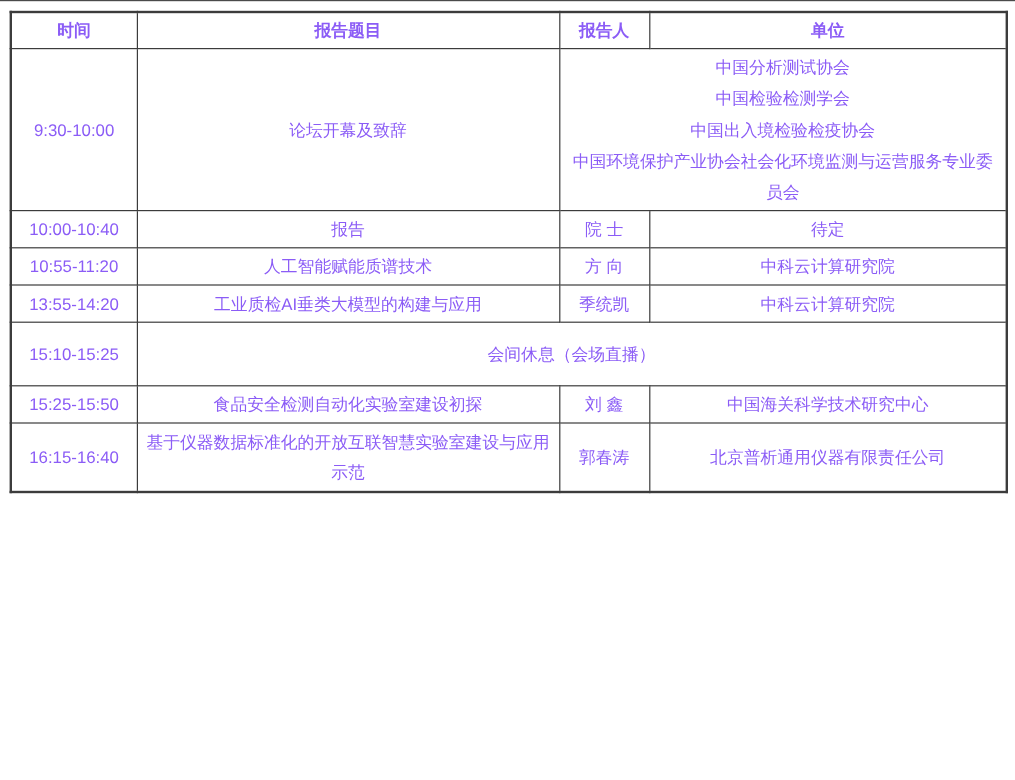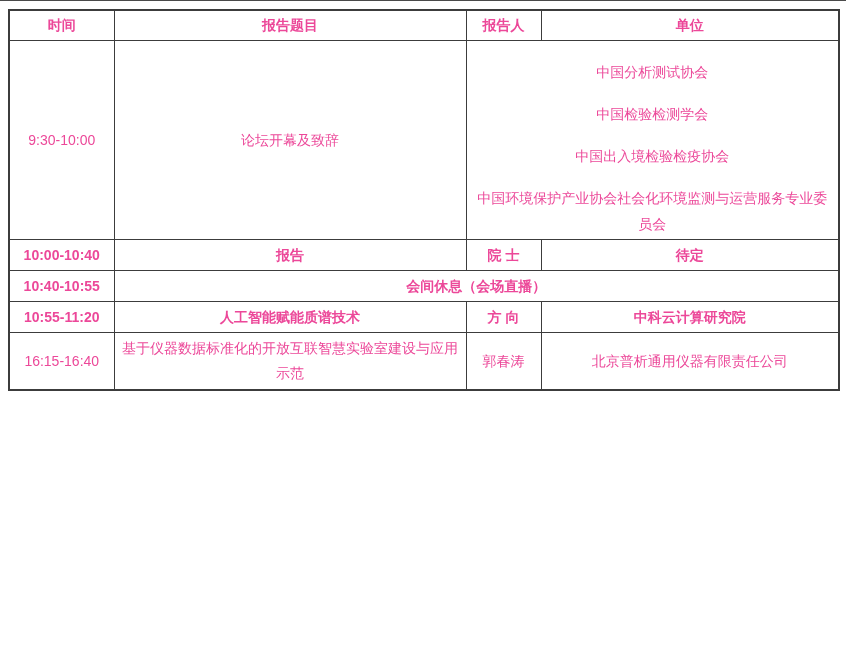--- a/index.html
+++ b/index.html
@@ -23,41 +23,41 @@
     position: absolute;
     left: 8px;
     top: 9px;
     width: 830px;
     border-collapse: collapse;
     table-layout: fixed;
     background: #ffffff;
   }
   table.agenda td, table.agenda th {
     border: 1px solid #3c3c3c;
-    color: #ec4899;
+    color: #8b5cf6;
     font-size: 14px;
     line-height: 25px;
     text-align: center;
     vertical-align: middle;
     padding: 2px 6px;
     overflow: hidden;
     word-break: break-all;
   }
   table.agenda {
     border: 2px solid #3c3c3c;
   }
   table.agenda th {
     font-weight: bold;
     height: 24px;
   }
-  tr.r-normal td { height: 26px; font-weight: bold; }
+  tr.r-normal td { height: 26px; }
   tr.r-tall-break td { height: 48px; }
   tr.r-two-line td { height: 52px; }
   td.c-orgs { padding: 2px 8px; }
-  td.c-orgs .org-line { line-height: 26px; text-align: center; margin-top: 16px; }
+  td.c-orgs .org-line { line-height: 26px; text-align: center; }
   td.vtop { vertical-align: top; padding-top: 6px; }
 </style>
 </head>
 <body>
 
 <div class="top-rule"></div>
 
 <table class="agenda">
   <colgroup>
     <col style="width:105px">
@@ -84,28 +84,40 @@
           <div class="org-line">中国环境保护产业协会社会化环境监测与运营服务专业委员会</div>
         </td>
       </tr>
       <tr class="r-normal">
         <td class="c-time">10:00-10:40</td>
         <td class="c-title">报告</td>
         <td class="c-speaker">院 士</td>
         <td class="c-org">待定</td>
       </tr>
       <tr class="r-normal">
-        <td class="c-time">10:40-10:55</td>
-        <td class="c-break" colspan="3">会间休息（会场直播）</td>
-      </tr>
-      <tr class="r-normal">
         <td class="c-time">10:55-11:20</td>
         <td class="c-title">人工智能赋能质谱技术</td>
         <td class="c-speaker">方 向</td>
         <td class="c-org">中科云计算研究院</td>
+      </tr>
+      <tr class="r-normal">
+        <td class="c-time">13:55-14:20</td>
+        <td class="c-title">工业质检AI垂类大模型的构建与应用</td>
+        <td class="c-speaker">季统凯</td>
+        <td class="c-org">中科云计算研究院</td>
+      </tr>
+      <tr class="r-tall-break">
+        <td class="c-time vtop">15:10-15:25</td>
+        <td class="c-break" colspan="3">会间休息（会场直播）</td>
+      </tr>
+      <tr class="r-normal">
+        <td class="c-time">15:25-15:50</td>
+        <td class="c-title">食品安全检测自动化实验室建设初探</td>
+        <td class="c-speaker">刘 鑫</td>
+        <td class="c-org">中国海关科学技术研究中心</td>
       </tr>
       <tr class="r-two-line">
         <td class="c-time">16:15-16:40</td>
         <td class="c-title">基于仪器数据标准化的开放互联智慧实验室建设与应用示范</td>
         <td class="c-speaker">郭春涛</td>
         <td class="c-org">北京普析通用仪器有限责任公司</td>
       </tr>
     </tbody>
 </table>
 

